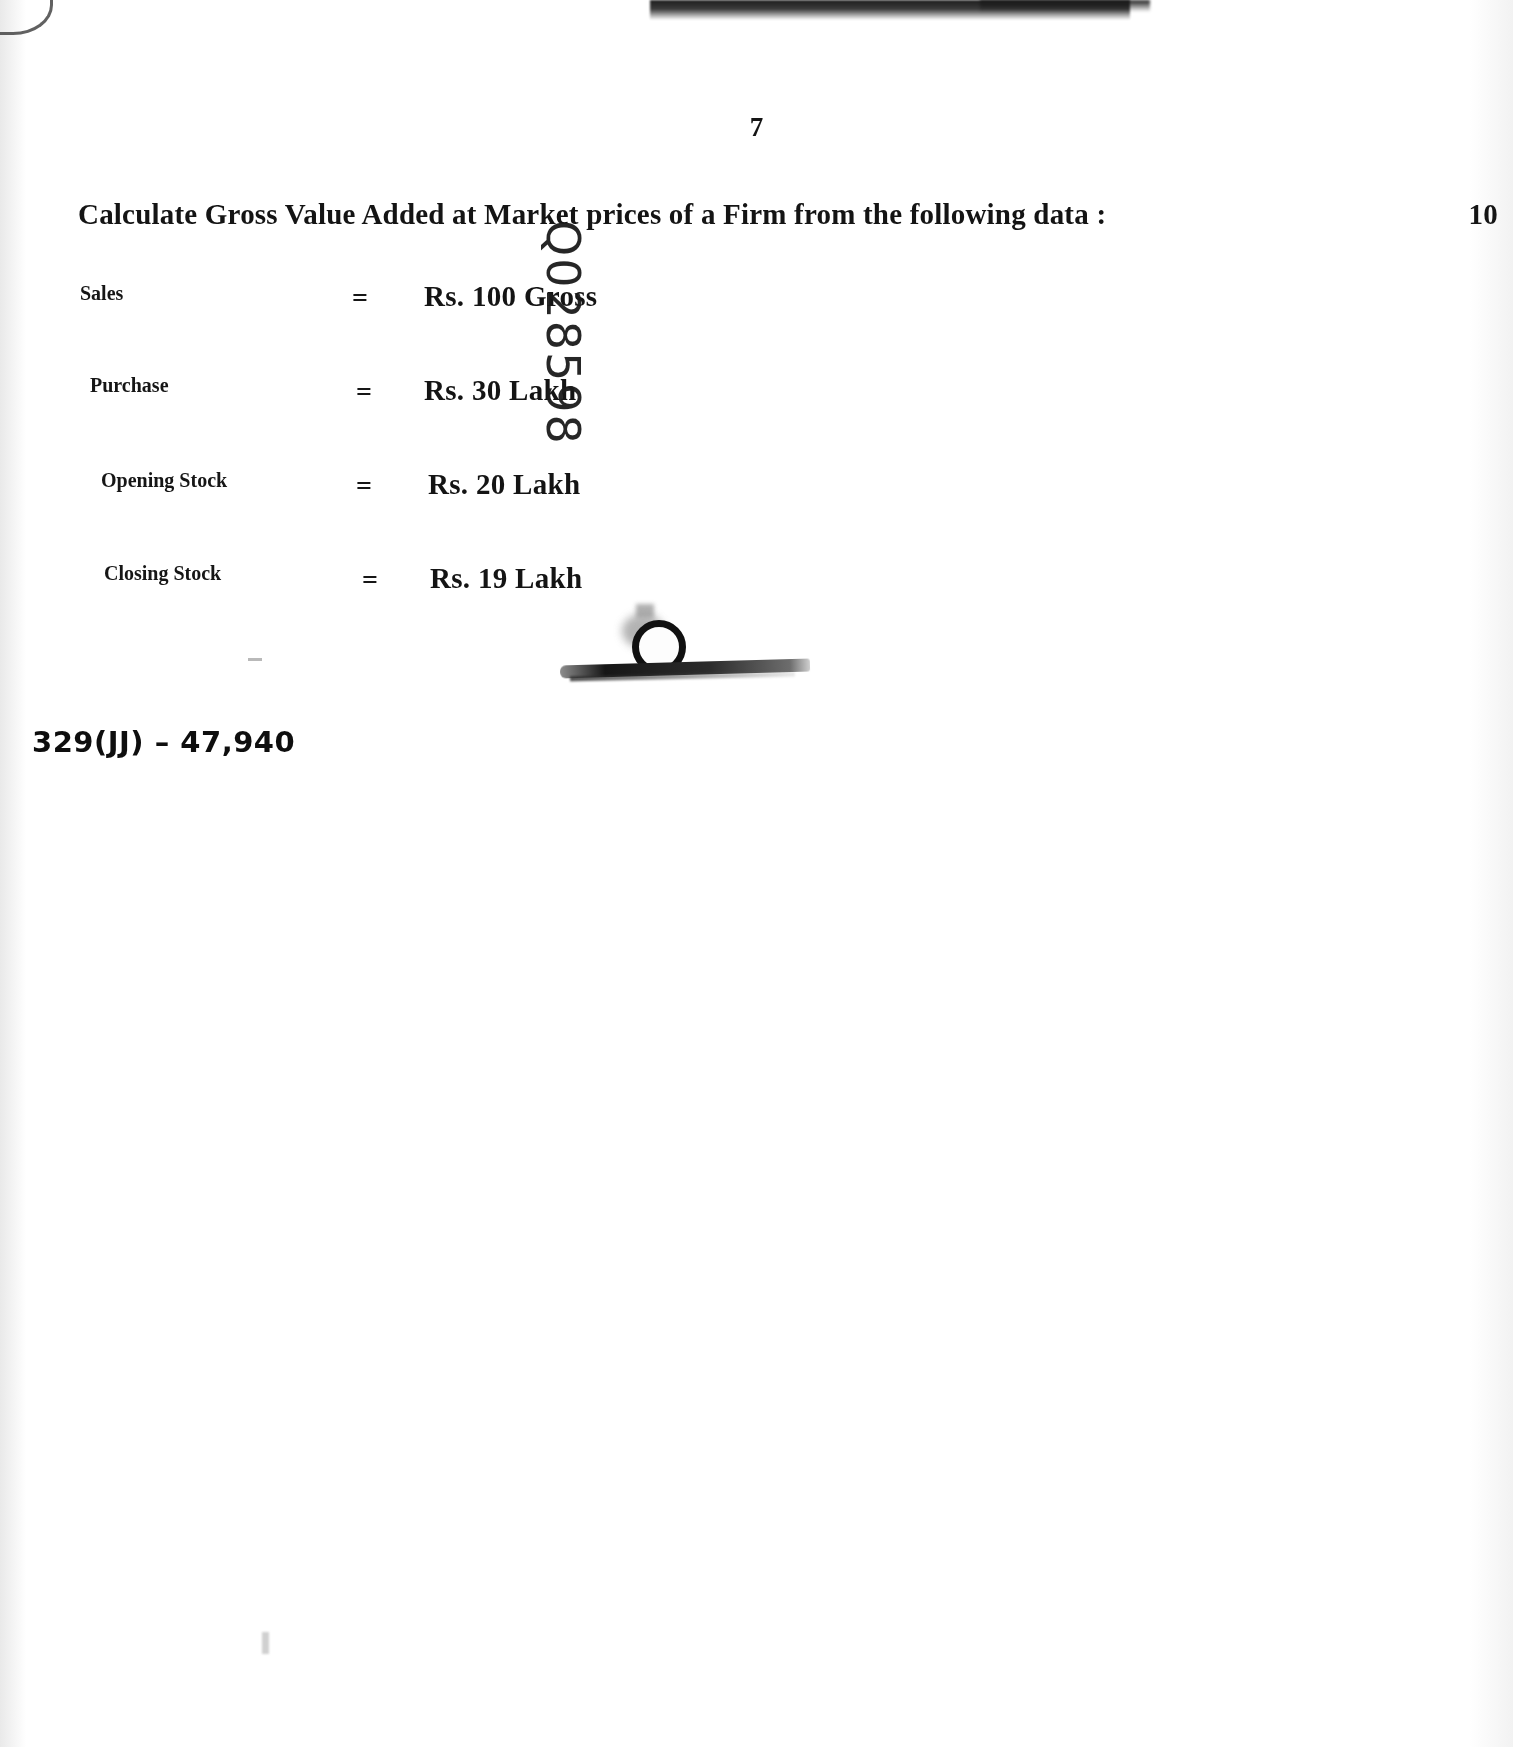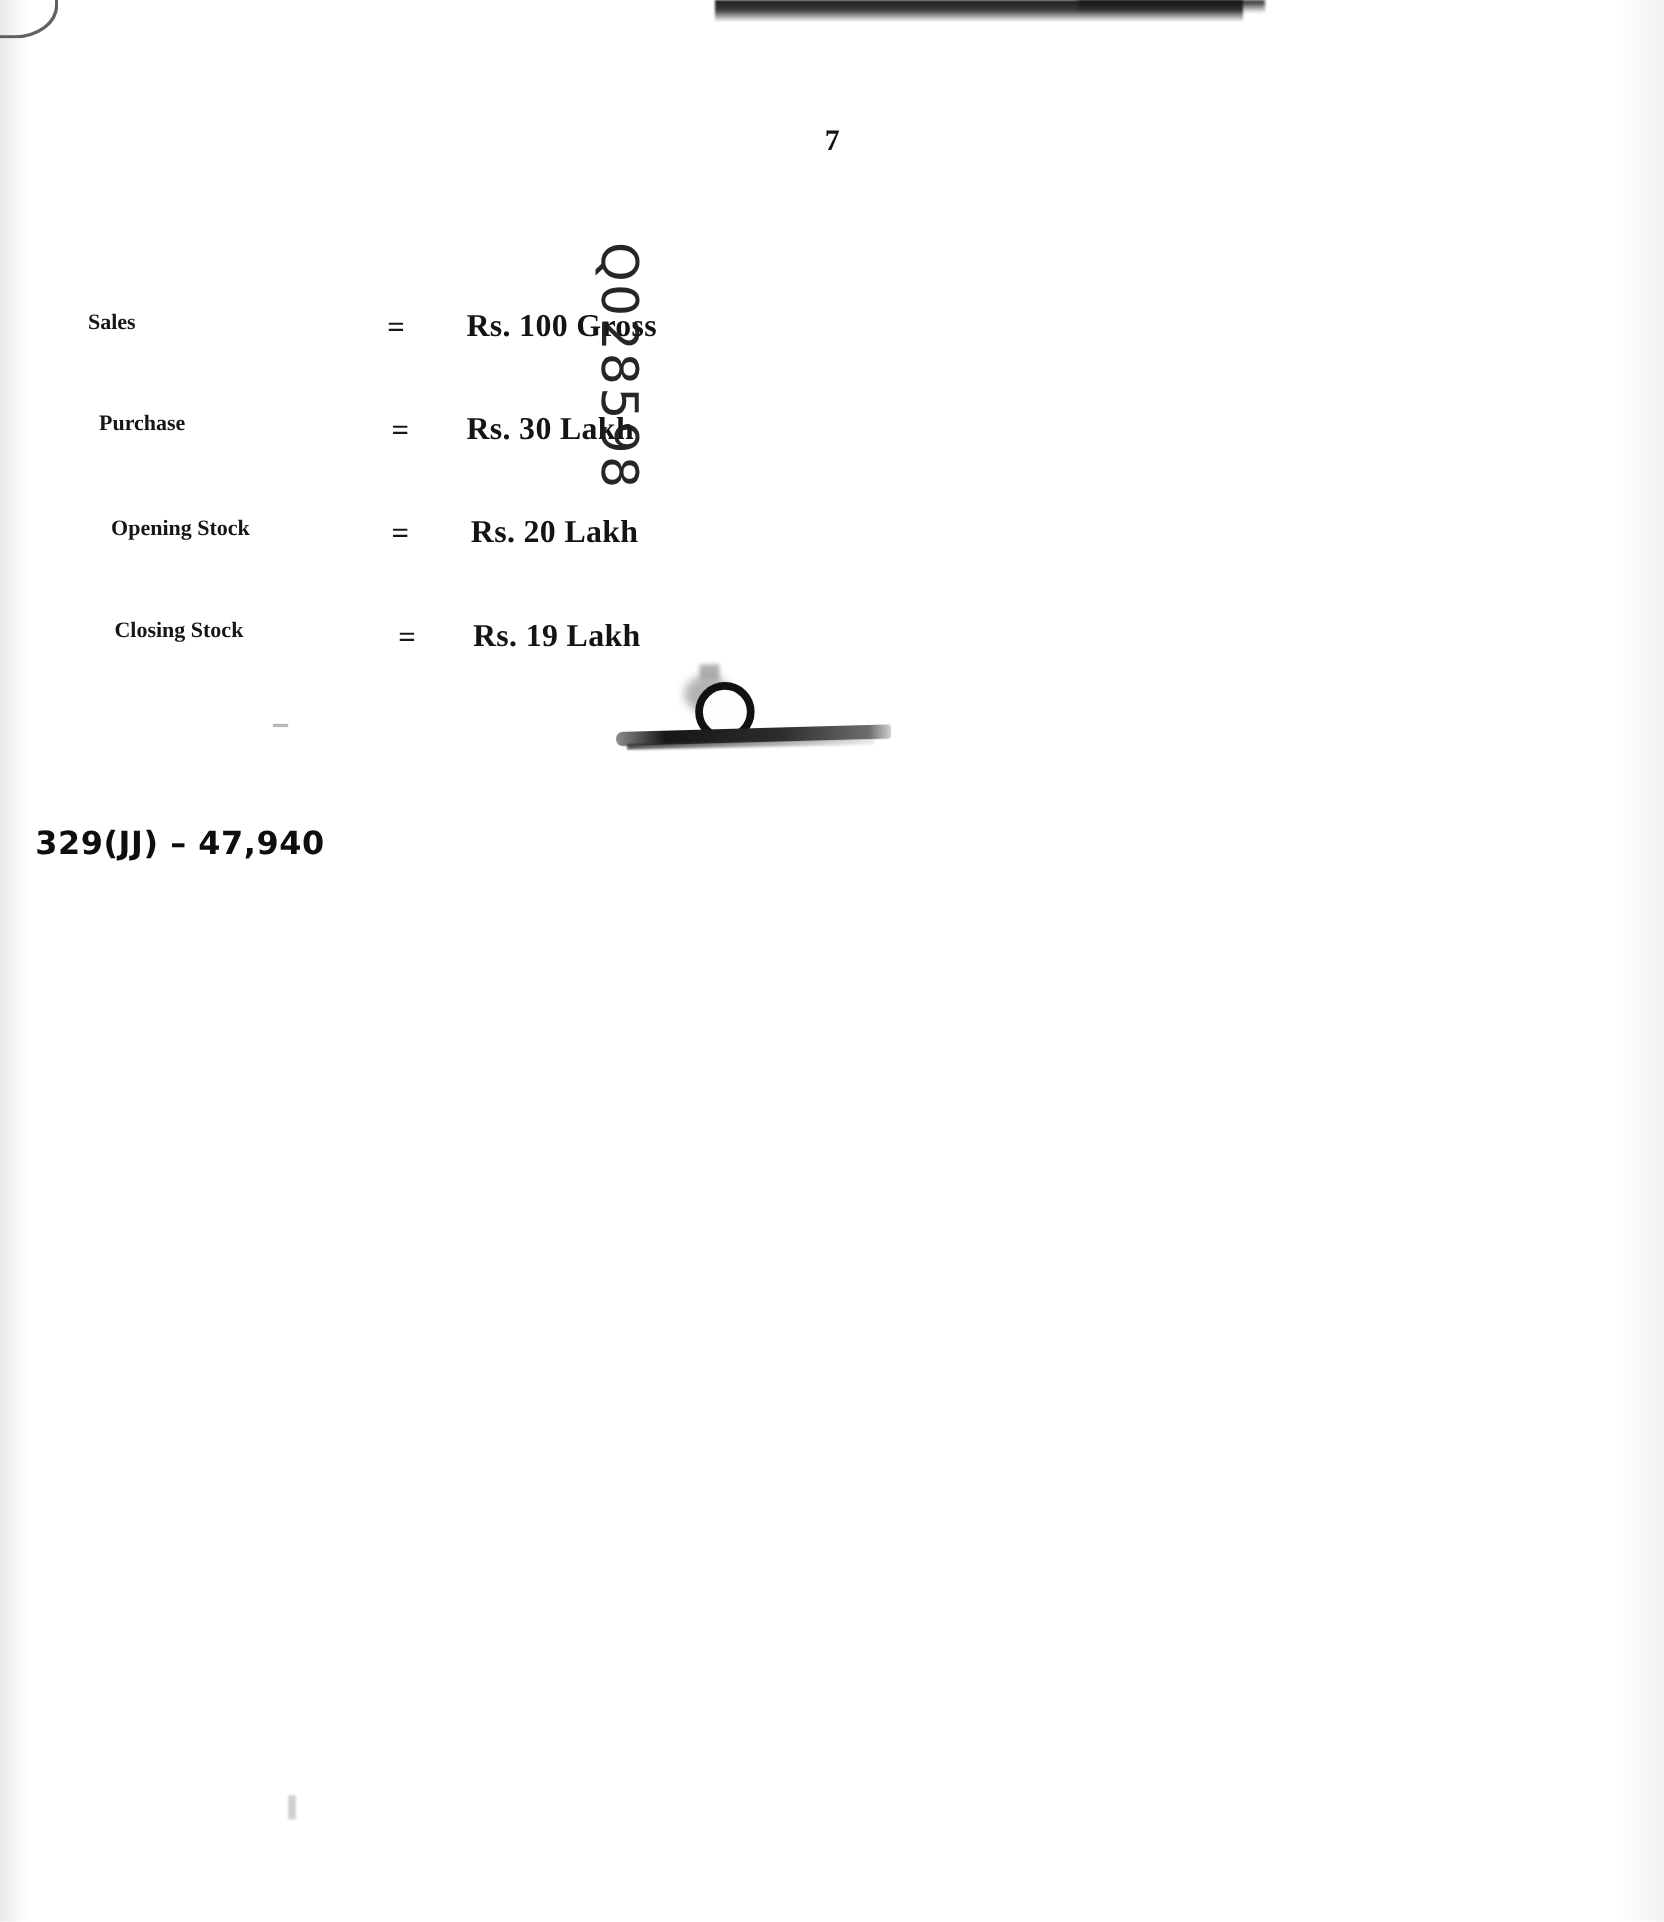--- a/index.html
+++ b/index.html
@@ -215,21 +215,20 @@
 
   .footer-code {
     position: absolute;
     left: 32px;
     top: 725px;
     font-family: "DejaVu Sans", sans-serif;
     font-size: 29px;
     font-weight: bold;
     color: #0e0e0e;
     letter-spacing: .5px;
-    margin-top: 24px;
   }
 
   
   .speck1 {
     position: absolute; left: 248px; top: 658px;
     width: 14px; height: 3px; background: #b9b9b9; filter: blur(.6px);
   }
   .speck2 {
     position: absolute; left: 262px; top: 1632px;
     width: 7px; height: 22px; background: #d0d0d0; filter: blur(.8px);
@@ -243,20 +242,24 @@
 <body>
 
 <div class="page">
 
   <div class="top-smudge"></div>
   <div class="top-smudge2"></div>
   <div class="corner-curl"></div>
 
   <div class="page-number">7</div>
 
+  <div class="question-line">
+    <span>Calculate Gross Value Added at Market prices of a Firm from the following data :</span>
+    <span class="marks">10</span>
+  </div>
 
   <div class="data-table">
 
     <div class="data-row row-0">
       <span class="d-label">Sales</span>
       <span class="d-eq">=</span>
       <span class="d-val">Rs. 100 Gross</span>
     </div>
 
     <div class="data-row row-1">

